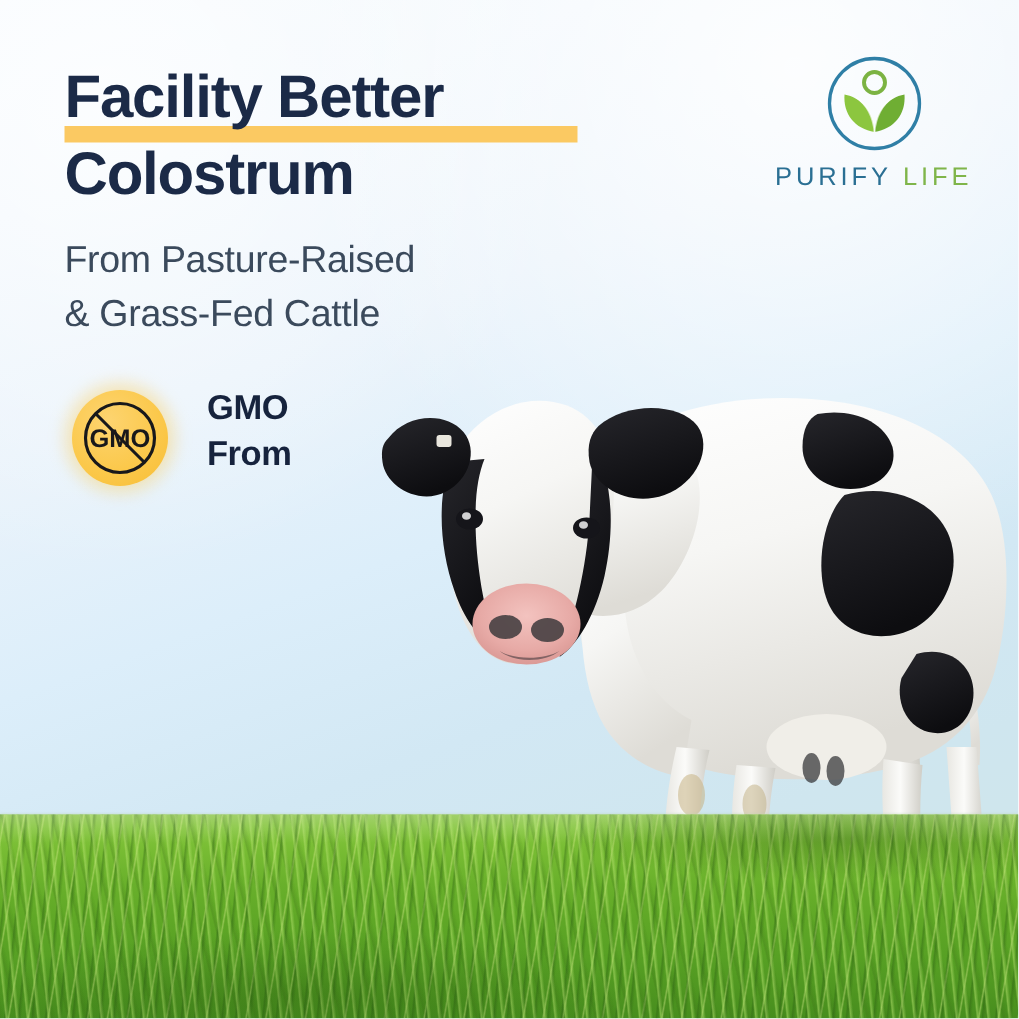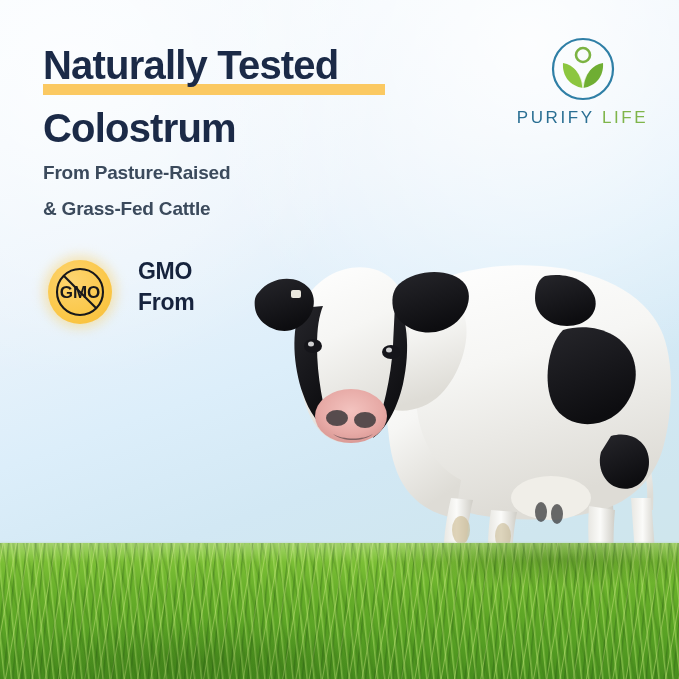--- a/index.html
+++ b/index.html
@@ -117,27 +117,27 @@
     white-space: nowrap;
   }
   .hl-line-1 { z-index: 3; }
   .hl-highlight {
     position: absolute;
     left: 0px; top: 44px;
     width: 342px; height: 11px;
     background: #fbc962;
     z-index: 1;
   }
-  .hl-line-2 { z-index: 3; margin-top: 13px; }
+  .hl-line-2 { z-index: 3; margin-top: 1px; }
 
   .subhead {
     position: absolute;
     left: 43px; top: 155px;
-    font-size: 19px;
-    font-weight: bold;
+    font-size: 25px;
+    font-weight: normal;
     color: #3b4a5c;
     line-height: 36px;
     letter-spacing: -0.2px;
     white-space: nowrap;
   }
 
   
   .brand {
     position: absolute;
     left: 500px; top: 36px;
@@ -300,21 +300,21 @@
   </div>
 
   <div class="horizon-blur"></div>
   <div class="field">
     <div class="field-texture"></div>
     <div class="field-shade"></div>
   </div>
 
   <div class="headline">
     <div class="hl-highlight"></div>
-    <div class="hl-line hl-line-1">Naturally Tested</div>
+    <div class="hl-line hl-line-1">Facility Better</div>
     <div class="hl-line hl-line-2">Colostrum</div>
   </div>
 
   <div class="subhead">
     <div>From Pasture-Raised</div>
     <div>&amp; Grass-Fed Cattle</div>
   </div>
 
   <div class="brand">
     <svg class="brand-mark" viewBox="0 0 66 66">

